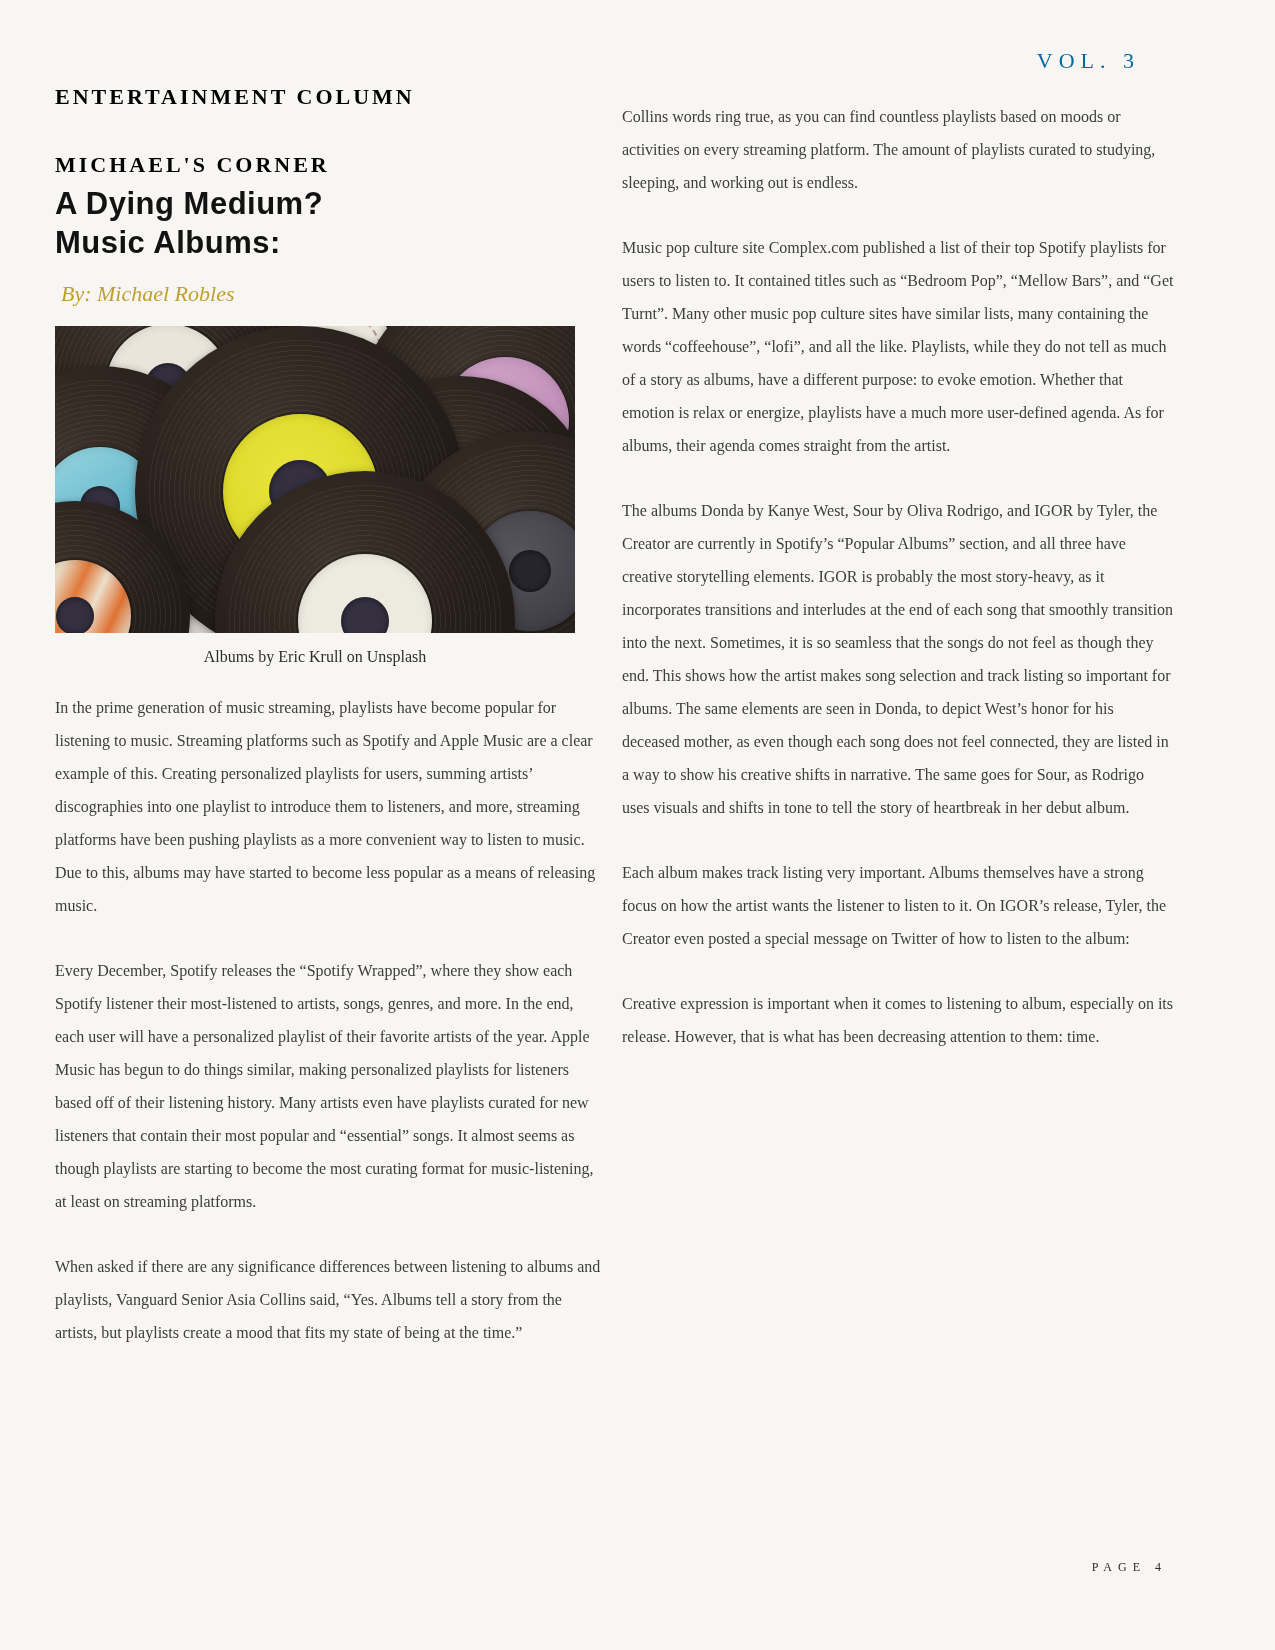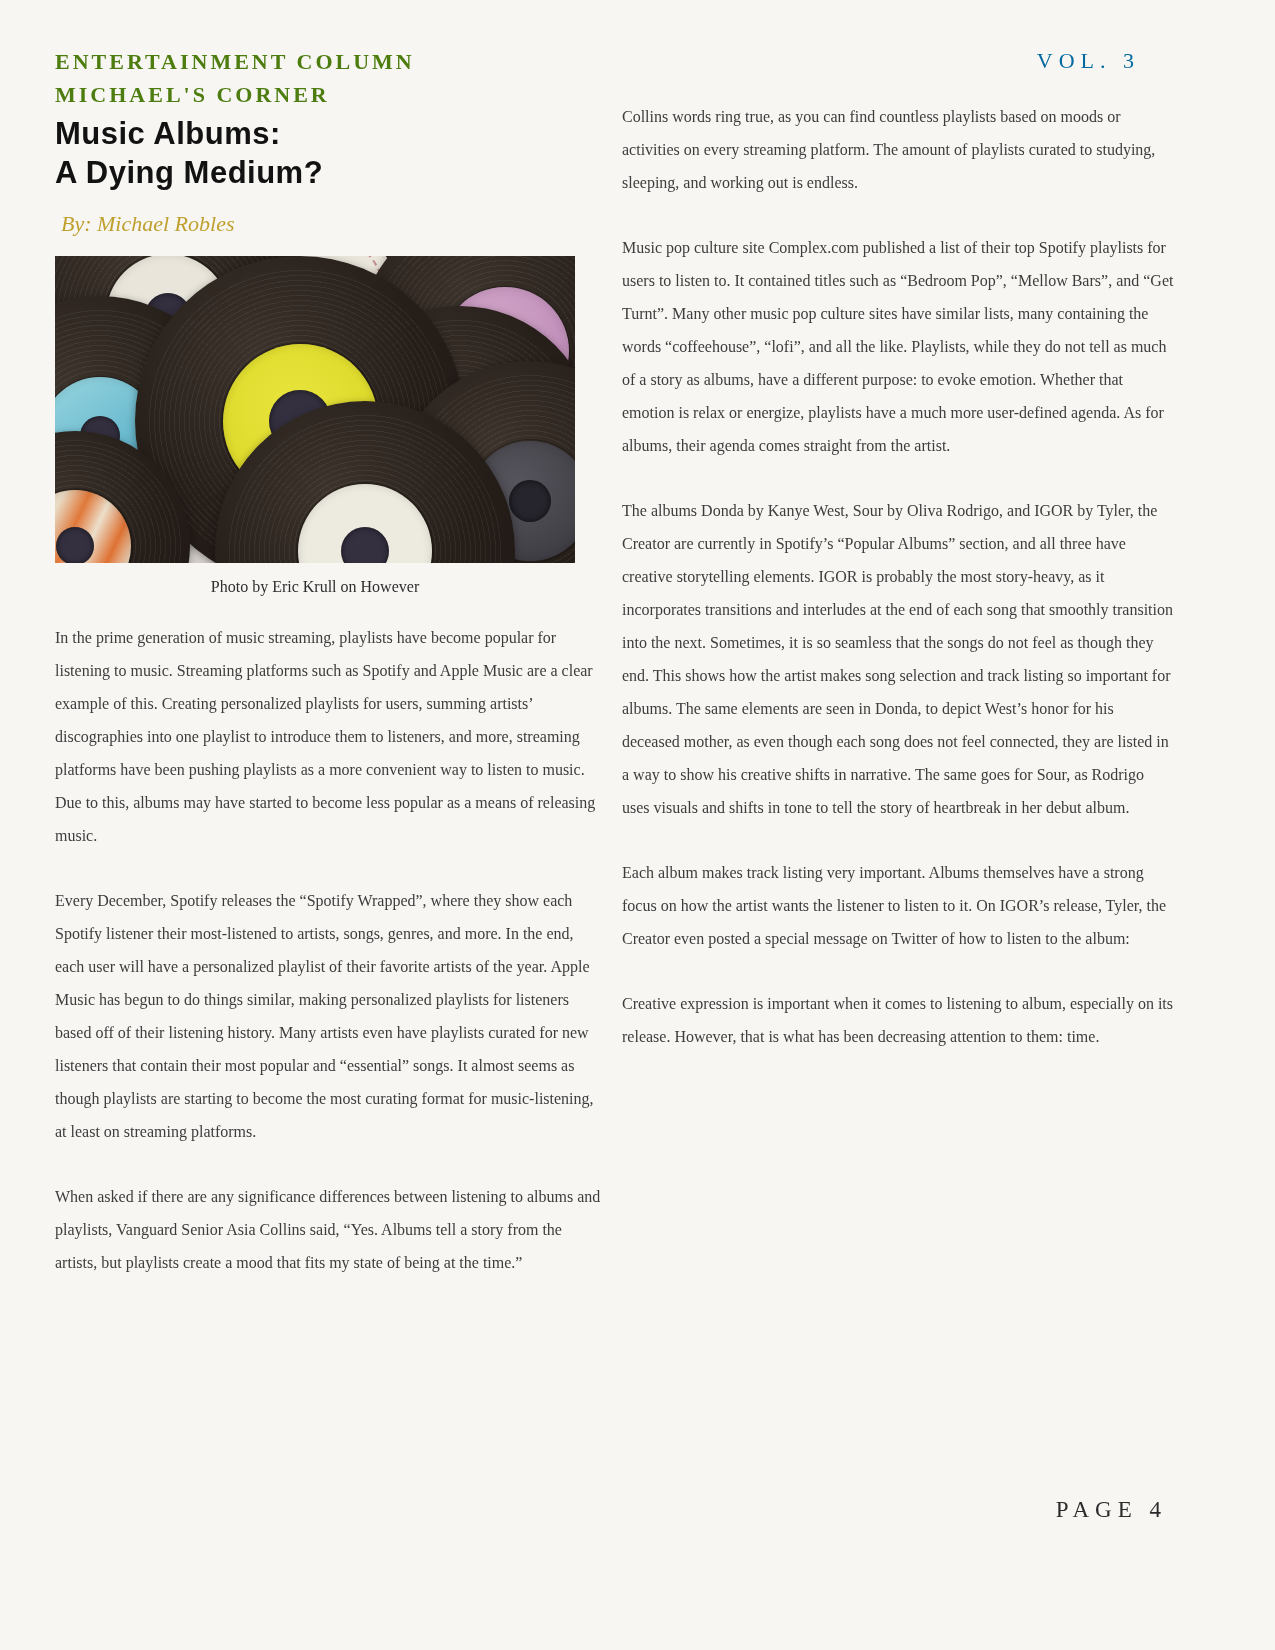--- a/index.html
+++ b/index.html
@@ -14,21 +14,22 @@
     color:#3d3d3d;
   }
   
   .left-col{position:absolute;left:55px;top:45px;width:548px;}
   .right-col{position:absolute;left:622px;top:100px;width:553px;}
   .eyebrow{
     font-family:"Liberation Serif", serif;
     font-weight:bold;
     font-size:22px;line-height:33px;
     letter-spacing:3px;
-    color:#4d7c0f;
+    color:#000000;
+    margin-top:35px;
   }
   .title{
     font-family:"Liberation Sans", sans-serif;
     font-weight:bold;
     font-size:31px;line-height:39px;
     letter-spacing:0.5px;
     color:#121212;
     margin-top:3px;
   }
   .byline{
@@ -36,22 +37,22 @@
     font-size:22px;line-height:28px;
     color:#bfa02e;
     margin-top:18px;
     padding-left:6px;
   }
   .vol{
     position:absolute;top:48px;right:135px;
     font-size:22px;letter-spacing:6px;color:#0369a1;
   }
   .pagenum{
-    position:absolute;top:1497px;right:108px;
-    font-size:23px;letter-spacing:6px;color:#2b2b2b;
+    position:absolute;top:1560px;right:108px;
+    font-size:12px;letter-spacing:6px;color:#2b2b2b;
   }
   
   .photo{
     position:relative;
     width:520px;height:307px;
     margin-top:18px;
     background:linear-gradient(180deg,#efedea 0%,#ddd8d3 30%,#d6d1cc 100%);
     overflow:hidden;
   }
   .disc{
@@ -99,22 +100,22 @@
 <body>
 
 <div class="page">
 
   <div class="vol">VOL. 3</div>
 
   <div class="left-col">
     <div class="eyebrow">ENTERTAINMENT COLUMN</div>
     <div class="eyebrow">MICHAEL'S CORNER</div>
     <div class="title">
+      <div>A Dying Medium?</div>
       <div>Music Albums:</div>
-      <div>A Dying Medium?</div>
     </div>
     <div class="byline">By: Michael Robles</div>
 
     <div class="photo">
 
       <div class="disc" style="left:125px;top:-115px;width:300px;height:300px;">
         <div class="label" style="width:132px;height:132px;background:#eae6dc;">
           <div class="ring"></div>
           <div class="hole" style="width:48px;height:48px;"></div>
         </div>
@@ -155,21 +156,21 @@
         <div class="label" style="width:112px;height:112px;background:linear-gradient(115deg,#e8d9c2 28%, #e0783a 44%, #ecdfca 58%, #de7133 74%, #e8d9c2 88%);">
           <div class="hole" style="width:38px;height:38px;"></div>
         </div>
       </div>
       <div class="disc" style="left:160px;top:145px;width:300px;height:300px;">
         <div class="label" style="width:134px;height:134px;background:#edeadf;">
           <div class="hole" style="width:48px;height:48px;"></div>
         </div>
       </div>
     </div>
-    <div class="caption">Photo by Eric Krull on However</div>
+    <div class="caption">Albums by Eric Krull on Unsplash</div>
 
     <p class="para">In the prime generation of music streaming, playlists have become popular for listening to music. Streaming platforms such as Spotify and Apple Music are a clear example of this. Creating personalized playlists for users, summing artists’ discographies into one playlist to introduce them to listeners, and more, streaming platforms have been pushing playlists as a more convenient way to listen to music. Due to this, albums may have started to become less popular as a means of releasing music.</p>
     <p class="para">Every December, Spotify releases the “Spotify Wrapped”, where they show each Spotify listener their most-listened to artists, songs, genres, and more. In the end, each user will have a personalized playlist of their favorite artists of the year. Apple Music has begun to do things similar, making personalized playlists for listeners based off of their listening history. Many artists even have playlists curated for new listeners that contain their most popular and “essential” songs. It almost seems as though playlists are starting to become the most curating format for music-listening, at least on streaming platforms.</p>
     <p class="para">When asked if there are any significance differences between listening to albums and playlists, Vanguard Senior Asia Collins said, “Yes. Albums tell a story from the artists, but playlists create a mood that fits my state of being at the time.”</p>
   </div>
 
   <div class="right-col">
     <p class="para">Collins words ring true, as you can find countless playlists based on moods or activities on every streaming platform. The amount of playlists curated to studying, sleeping, and working out is endless.</p>
     <p class="para">Music pop culture site Complex.com published a list of their top Spotify playlists for users to listen to. It contained titles such as “Bedroom Pop”, “Mellow Bars”, and “Get Turnt”. Many other music pop culture sites have similar lists, many containing the words “coffeehouse”, “lofi”, and all the like. Playlists, while they do not tell as much of a story as albums, have a different purpose: to evoke emotion. Whether that emotion is relax or energize, playlists have a much more user-defined agenda. As for albums, their agenda comes straight from the artist.</p>
     <p class="para">The albums Donda by Kanye West, Sour by Oliva Rodrigo, and IGOR by Tyler, the Creator are currently in Spotify’s “Popular Albums” section, and all three have creative storytelling elements. IGOR is probably the most story-heavy, as it incorporates transitions and interludes at the end of each song that smoothly transition into the next. Sometimes, it is so seamless that the songs do not feel as though they end. This shows how the artist makes song selection and track listing so important for albums. The same elements are seen in Donda, to depict West’s honor for his deceased mother, as even though each song does not feel connected, they are listed in a way to show his creative shifts in narrative. The same goes for Sour, as Rodrigo uses visuals and shifts in tone to tell the story of heartbreak in her debut album.</p>

